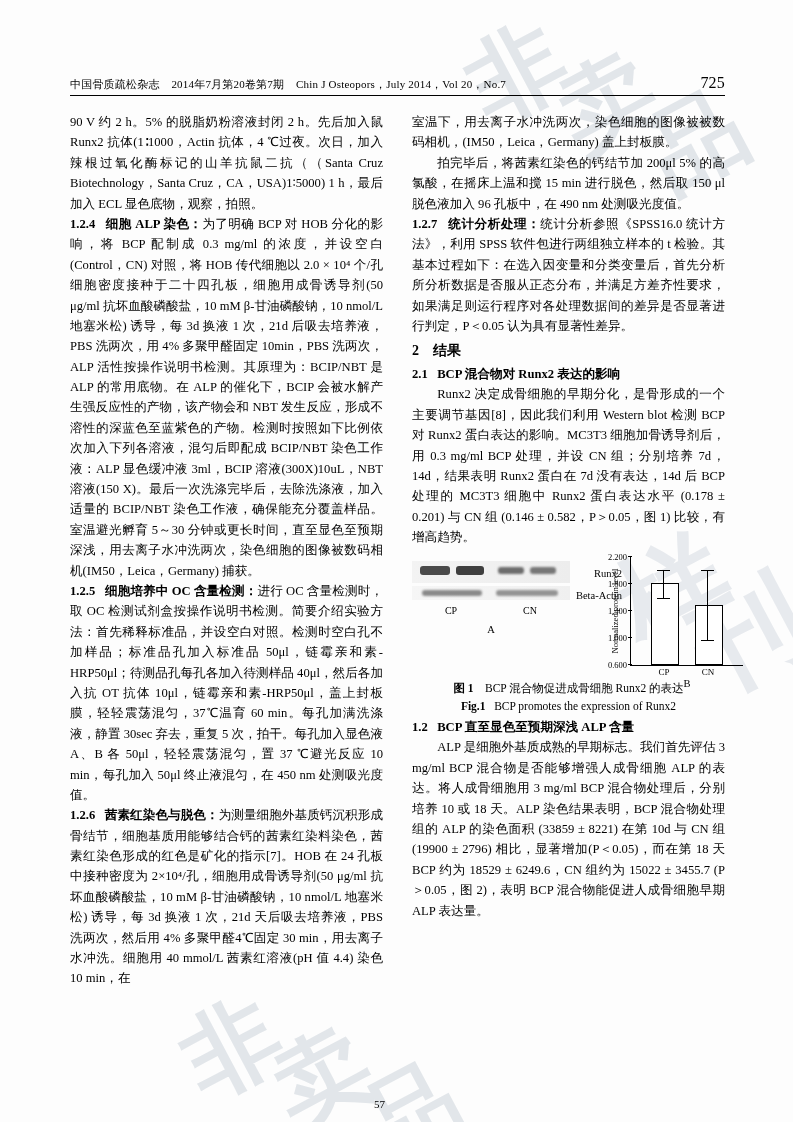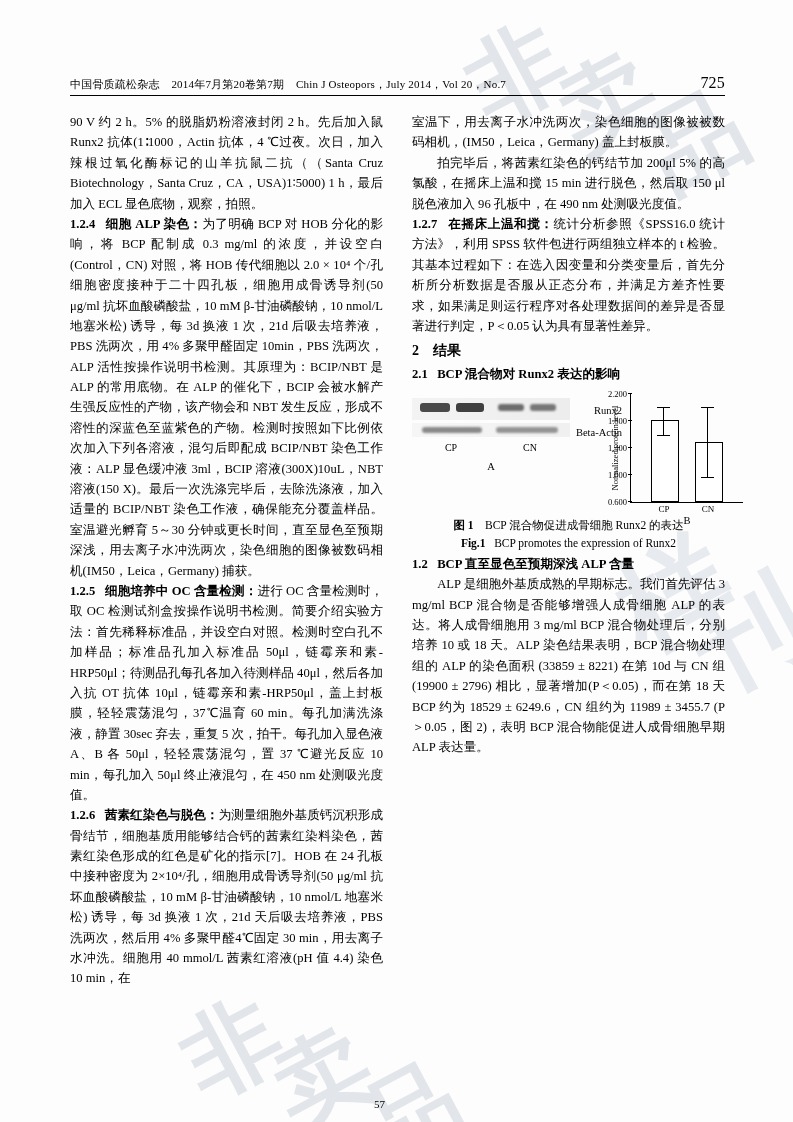--- a/index.html
+++ b/index.html
@@ -298,32 +298,33 @@
 
     </div>
 
     <div class="col col-right">
 
       <p>室温下，用去离子水冲洗两次，染色细胞的图像被被数码相机，(IM50，Leica，Germany) 盖上封板膜。</p>
       <p class="ind">拍完毕后，将茜素红染色的钙结节加 200μl 5% 的高氯酸，在摇床上温和搅 15 min 进行脱色，然后取 150 μl 脱色液加入 96 孔板中，在 490 nm 处测吸光度值。</p>
 
       <p>
         <span class="sec-head-num">1.2.7</span>&nbsp;&nbsp;
-        <span class="sec-head-num">在摇床上温和搅：</span><span>统计分析参照《SPSS16.0 统计方法》，利用 SPSS 软件包进行两组独立样本的 t 检验。其基本过程如下：在选入因变量和分类变量后，首先分析所分析数据是否服从正态分布，并满足方差齐性要求，如果满足则运行程序对各处理数据间的差异是否显著进行判定，P＜0.05 认为具有显著性差异。</span>
+        <span class="sec-head-num">统计分析处理：</span><span>统计分析参照《SPSS16.0 统计方法》，利用 SPSS 软件包进行两组独立样本的 t 检验。其基本过程如下：在选入因变量和分类变量后，首先分析所分析数据是否服从正态分布，并满足方差齐性要求，如果满足则运行程序对各处理数据间的差异是否显著进行判定，P＜0.05 认为具有显著性差异。</span>
       </p>
 
       <p class="sec-head-big">
         <span>2</span>&nbsp;&nbsp;&nbsp;
         <span>结果</span>
       </p>
 
       <p class="sec-head">
         <span>2.1</span>&nbsp;&nbsp;
         <span>BCP 混合物对 Runx2 表达的影响</span>
       </p>
+      <p class="ind">Runx2 决定成骨细胞的早期分化，是骨形成的一个主要调节基因[8]，因此我们利用 Western blot 检测 BCP 对 Runx2 蛋白表达的影响。MC3T3 细胞加骨诱导剂后，用 0.3 mg/ml BCP 处理，并设 CN 组；分别培养 7d，14d，结果表明 Runx2 蛋白在 7d 没有表达，14d 后 BCP 处理的 MC3T3 细胞中 Runx2 蛋白表达水平 (0.178 ± 0.201) 与 CN 组 (0.146 ± 0.582，P＞0.05，图 1) 比较，有增高趋势。</p>
 
       <div class="figure">
         <div class="fig-row">
 
           <div class="blot-area">
             <div class="blot-band-wrap">
               <div class="blot-strip">
                 <div class="band b1"></div>
                 <div class="band b2"></div>
                 <div class="band b3"></div>
@@ -385,20 +386,20 @@
             <span class="en">Fig.1</span>&nbsp;&nbsp;
             <span class="en-body">BCP promotes the expression of Runx2</span>
           </div>
         </div>
       </div>
 
       <p class="sec-head">
         <span>1.2</span>&nbsp;&nbsp;
         <span>BCP 直至显色至预期深浅 ALP 含量</span>
       </p>
-      <p class="ind">ALP 是细胞外基质成熟的早期标志。我们首先评估 3 mg/ml BCP 混合物是否能够增强人成骨细胞 ALP 的表达。将人成骨细胞用 3 mg/ml BCP 混合物处理后，分别培养 10 或 18 天。ALP 染色结果表明，BCP 混合物处理组的 ALP 的染色面积 (33859 ± 8221) 在第 10d 与 CN 组 (19900 ± 2796) 相比，显著增加(P＜0.05)，而在第 18 天 BCP 约为 18529 ± 6249.6，CN 组约为 11989 ± 3455.7 (P＞0.05，图 2)，表明 BCP 混合物能促进人成骨细胞早期 ALP 表达量。</p>
+      <p class="ind">ALP 是细胞外基质成熟的早期标志。我们首先评估 3 mg/ml BCP 混合物是否能够增强人成骨细胞 ALP 的表达。将人成骨细胞用 3 mg/ml BCP 混合物处理后，分别培养 10 或 18 天。ALP 染色结果表明，BCP 混合物处理组的 ALP 的染色面积 (33859 ± 8221) 在第 10d 与 CN 组 (19900 ± 2796) 相比，显著增加(P＜0.05)，而在第 18 天 BCP 约为 18529 ± 6249.6，CN 组约为 15022 ± 3455.7 (P＞0.05，图 2)，表明 BCP 混合物能促进人成骨细胞早期 ALP 表达量。</p>
 
     </div>
 
     <div class="footer-page">57</div>
 
   </div>
 </div>
 
 </body></html>

